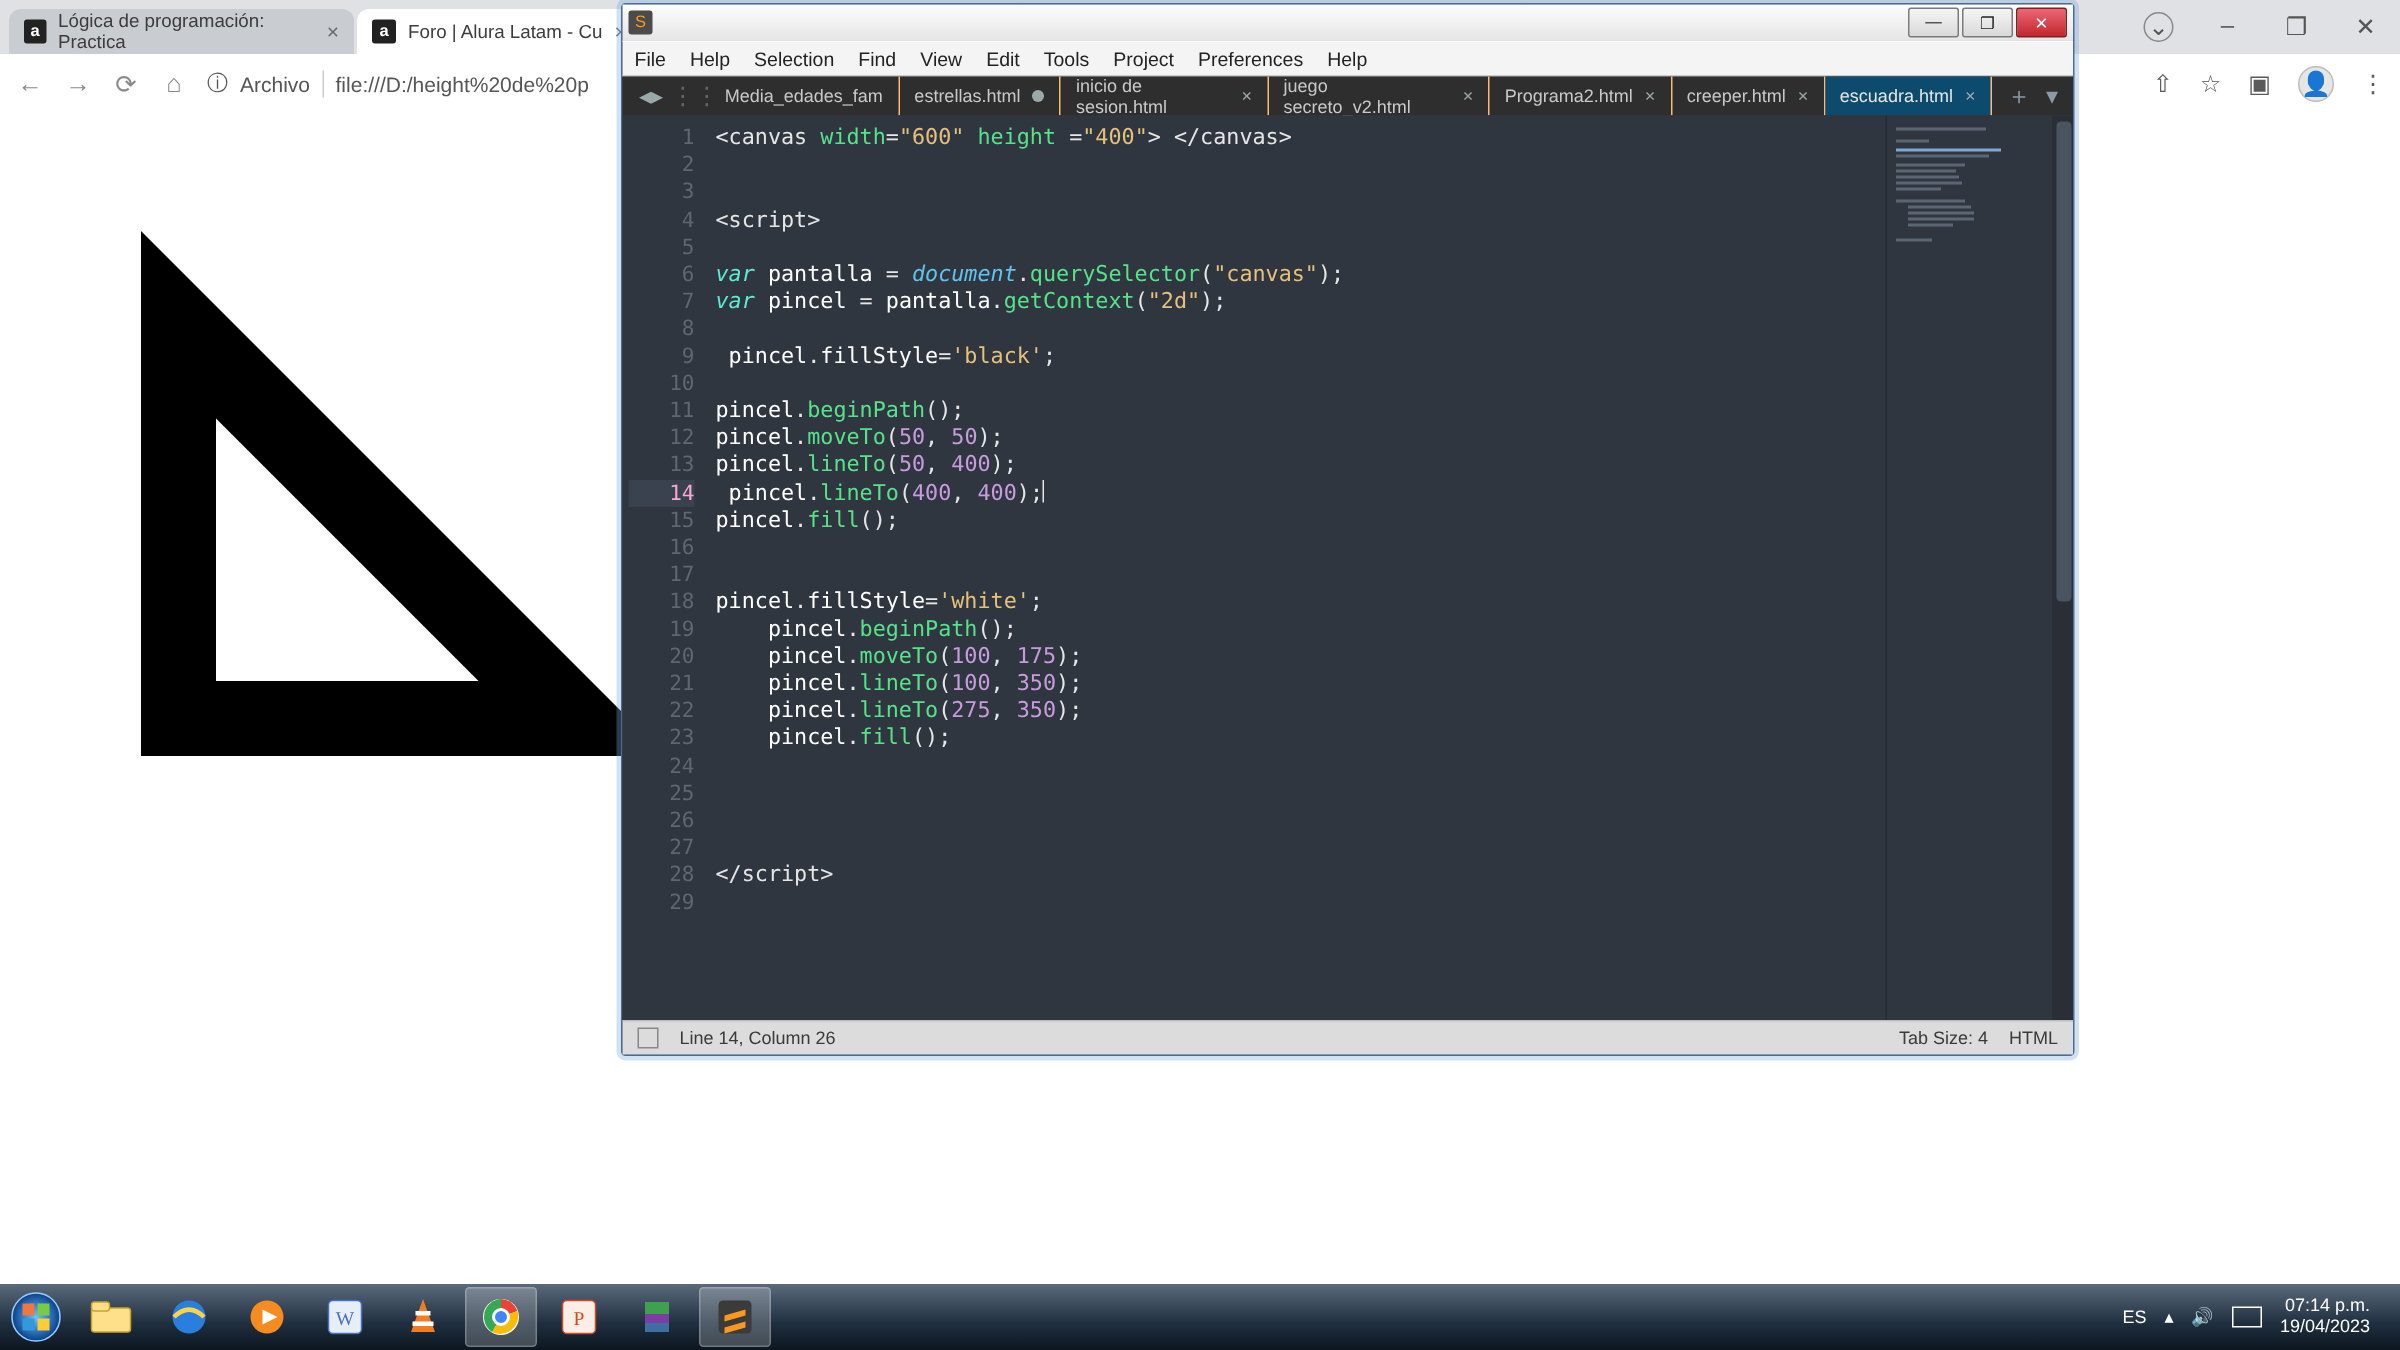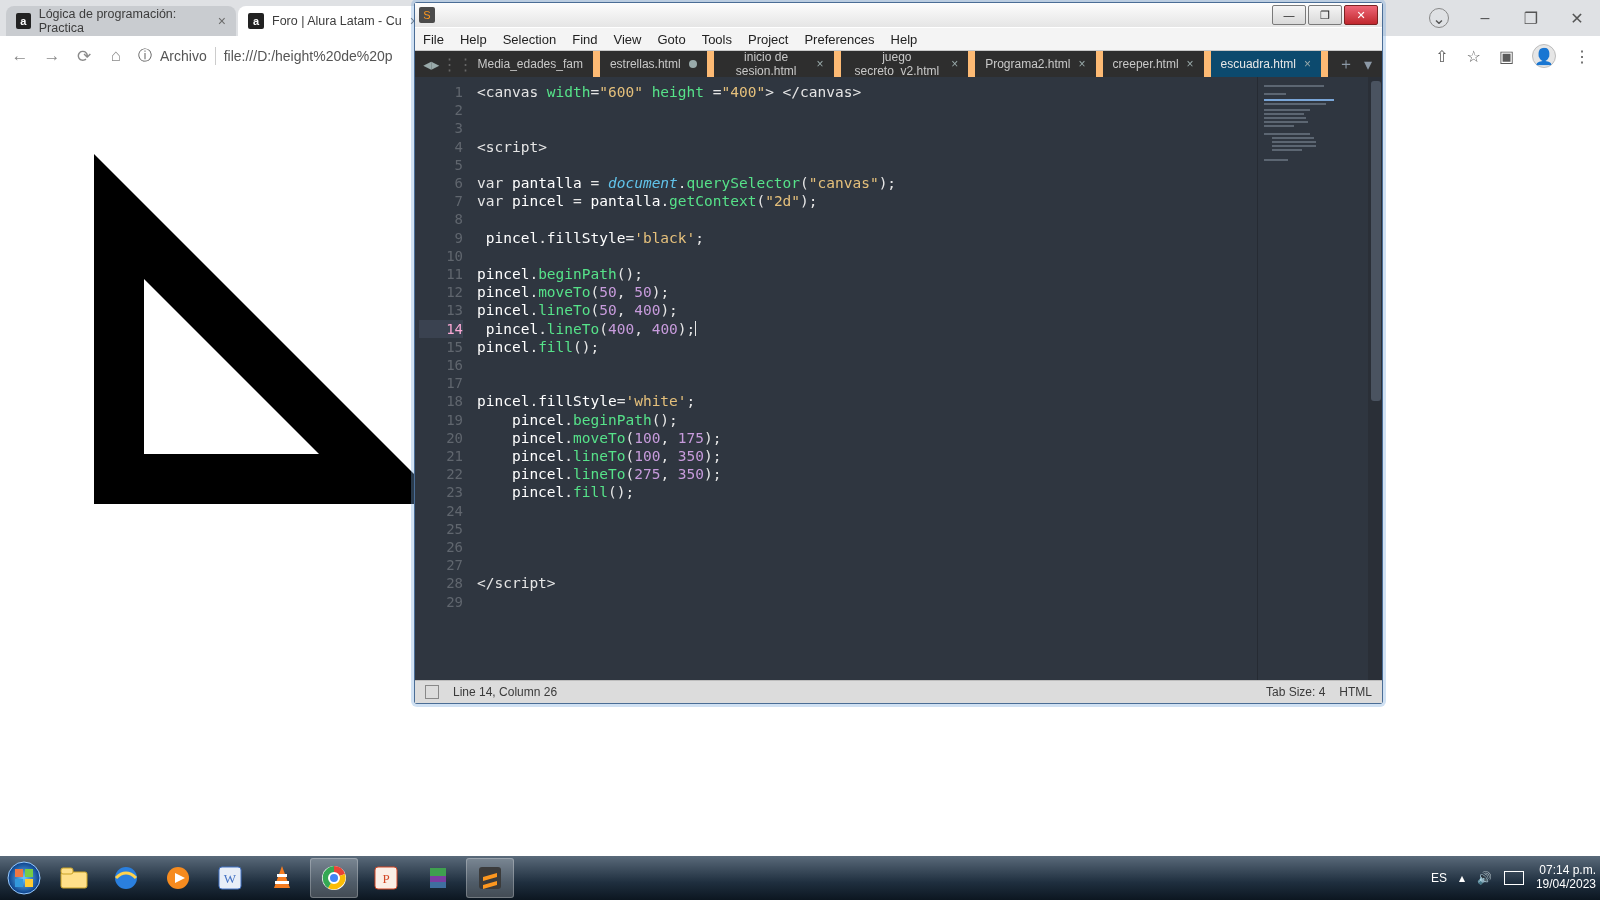--- a/index.html
+++ b/index.html
@@ -2,21 +2,21 @@
 <html><head>
 <meta charset="utf-8">
 <style>
   html,body{margin:0;padding:0;width:1600px;height:900px;overflow:hidden;font-family:"Segoe UI",Tahoma,sans-serif;background:#000;}
   
   .desktop{position:absolute;inset:0;background:linear-gradient(90deg,#000 0%,#000 35%,#1b3e9b 70%,#1b3e9b 100%);}
   .taskbar{position:absolute;left:0;right:0;bottom:0;height:44px;background:linear-gradient(180deg,#5a6a7a 0%,#1f2f3f 60%,#0c1620 100%);display:flex;align-items:center;}
   .start-btn{width:48px;height:44px;display:flex;align-items:center;justify-content:center;}
   .tb-icon{width:48px;height:40px;margin:2px 2px;border-radius:3px;display:flex;align-items:center;justify-content:center;}
   .tb-icon.active{background:rgba(255,255,255,.22);box-shadow:inset 0 0 0 1px rgba(255,255,255,.25);}
-  .tray{margin-left:auto;display:flex;align-items:center;gap:12px;color:#fff;font-size:12px;padding-right:4px;}
+  .tray{margin-left:auto;display:flex;align-items:center;gap:12px;color:#fff;font-size:12px;padding-right:20px;}
   .tray .clock{display:flex;flex-direction:column;align-items:flex-end;line-height:1.15;}
   .flag{width:18px;height:12px;border:1px solid #fff;}
   
   .chrome{position:absolute;left:0;top:0;width:1600px;height:860px;background:#fff;}
   .chrome-tabs{height:36px;background:#dfe1e4;display:flex;align-items:flex-end;padding-left:6px;gap:2px;}
   .chrome-tab{height:30px;background:#fff;border-radius:8px 8px 0 0;display:flex;align-items:center;padding:0 10px;font-size:12.5px;color:#3c3c3c;gap:8px;max-width:210px;}
   .chrome-tab.bg{background:#c9ccd0;}
   .favicon{width:16px;height:16px;background:#222;color:#fff;font-size:11px;font-weight:bold;display:flex;align-items:center;justify-content:center;border-radius:2px;}
   .tab-close{color:#6b6b6b;font-size:14px;margin-left:auto;}
   .chrome-sys{margin-left:auto;display:flex;align-items:center;height:36px;}
@@ -33,32 +33,32 @@
   .sublime{position:absolute;left:414px;top:2px;width:967px;height:700px;border:1px solid #4a6d96;border-radius:3px;box-shadow:0 0 0 3px rgba(119,170,221,.35);background:#3b3b3b;display:flex;flex-direction:column;}
   .st-title{height:24px;background:linear-gradient(180deg,#fdfdfd,#e5e5e5);display:flex;align-items:center;padding:0 4px;font-size:12.5px;color:#222;}
   .st-title .t-icon{width:16px;height:16px;background:#4b4b4b;color:#fd971f;font-size:11px;border-radius:2px;display:flex;align-items:center;justify-content:center;margin-right:6px;}
   .st-title .winbtns{margin-left:auto;display:flex;gap:2px;}
   .st-title .wbtn{width:32px;height:18px;border:1px solid #7a7a7a;background:linear-gradient(180deg,#f5f5f5,#d9d9d9);border-radius:2px;display:flex;align-items:center;justify-content:center;font-size:11px;}
   .st-title .wbtn.close{background:linear-gradient(180deg,#e67,#c1272d);color:#fff;border-color:#7a2222;}
   .st-menu{height:22px;background:#f4f4f4;border-top:1px solid #fff;border-bottom:1px solid #c9c9c9;display:flex;align-items:center;padding:0 8px;gap:16px;font-size:13px;color:#222;}
   .st-tabs{height:26px;background:#2e2e2e;display:flex;align-items:stretch;}
   .st-navarrows{width:40px;display:flex;align-items:center;justify-content:center;gap:4px;color:#9aa;}
   .st-handle{width:20px;display:flex;align-items:center;justify-content:center;color:#666;}
-  .st-tab{display:flex;align-items:center;padding:0 10px;font-size:12px;color:#c9c9c9;gap:8px;border-right:7px solid #fdba74;text-align:center;}
+  .st-tab{display:flex;align-items:center;padding:0 10px;font-size:12px;color:#c9c9c9;gap:8px;border-right:1px solid #fdba74;}
   .st-tab.active{background:#0c4a6e;color:#e7e7e7;}
   .st-tab .dot{width:8px;height:8px;border-radius:50%;background:#9aa;}
   .st-tab .x{color:#9aa;font-size:12px;}
   .st-tab-extra{margin-left:auto;display:flex;align-items:center;gap:10px;padding:0 10px;color:#8c99a6;}
   .st-body{flex:1;display:flex;background:#2f3640;min-height:0;}
   .gutter{width:44px;background:#2f3640;color:#60666e;font-family:Consolas,monospace;font-size:14px;text-align:right;padding:6px 8px 6px 4px;line-height:18.2px;}
   .code{flex:1;background:#2f3640;font-family:Consolas,monospace;font-size:14.5px;color:#e6e6e6;padding:6px 0 6px 6px;line-height:18.2px;white-space:pre;overflow:hidden;}
   .code .tag{color:#e5e5e5;}
   .code .attr{color:#56e289;}
   .code .str{color:#e5c07b;}
-  .code .kw{color:#e5e5e5;}
+  .code .kw{color:#5eead4;font-style:italic;}
   .code .var{color:#ffffff;}
   .code .obj{color:#61c3ea;font-style:italic;text-align:right;}
   .code .fn{color:#56e289;}
   .code .num{color:#c79bdc;}
   .code .punct{color:#e6e6e6;}
   .minimap{width:110px;background:#2f3640;border-left:1px solid #262b33;position:relative;}
   .minimap .mm-line{position:absolute;height:2px;background:#5c6672;}
   .sb-track{width:14px;background:#2a2f37;}
   .sb-thumb{position:absolute;top:4px;right:1px;width:10px;height:320px;background:#4a5360;border-radius:3px;}
   .st-status{height:22px;background:#dcdcdc;border-top:1px solid #bdbdbd;display:flex;align-items:center;font-size:12px;color:#3a3a3a;padding:0 10px;gap:14px;}
@@ -127,21 +127,21 @@
       <div class="wbtn">❐</div>
       <div class="wbtn close">✕</div>
     </div>
   </div>
   <div class="st-menu">
     <span>File</span>
     <span>Help</span>
     <span>Selection</span>
     <span>Find</span>
     <span>View</span>
-    <span>Goto</span>
+    <span>Edit</span>
     <span>Tools</span>
     <span>Project</span>
     <span>Preferences</span>
     <span>Help</span>
   </div>
   <div class="st-tabs">
     <div class="st-navarrows">◂▸</div>
     <div class="st-handle">⋮⋮</div>
     <div class="st-tab">
         <span>Media_edades_fam</span>

